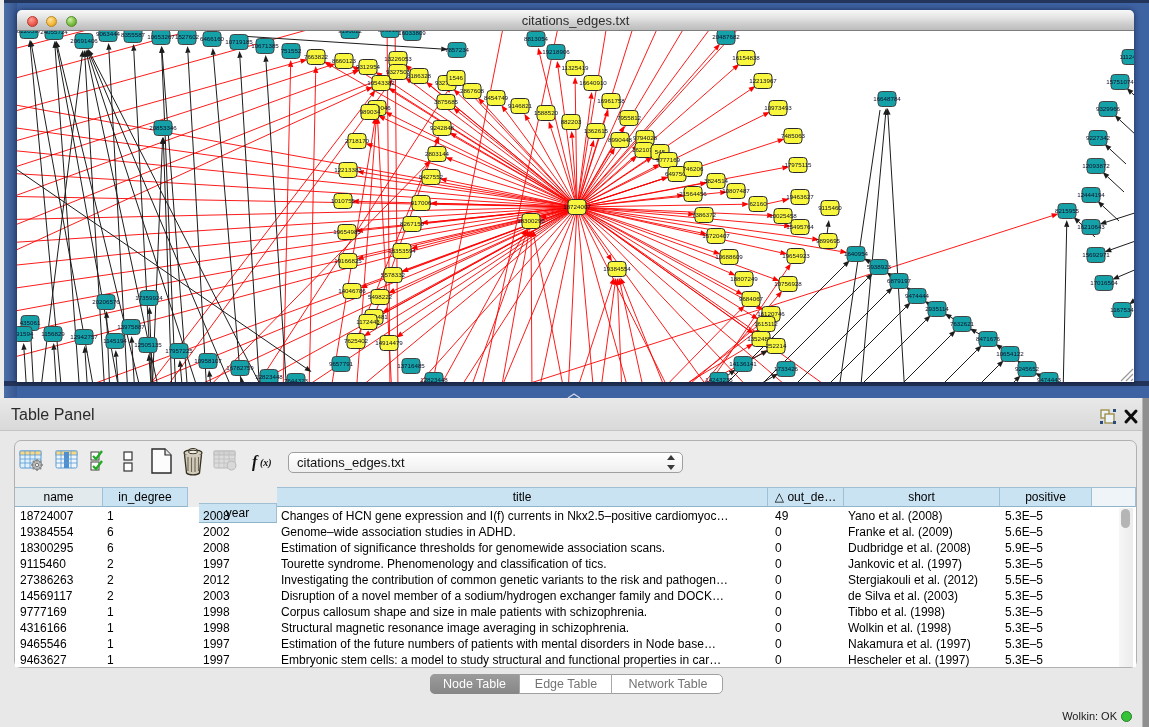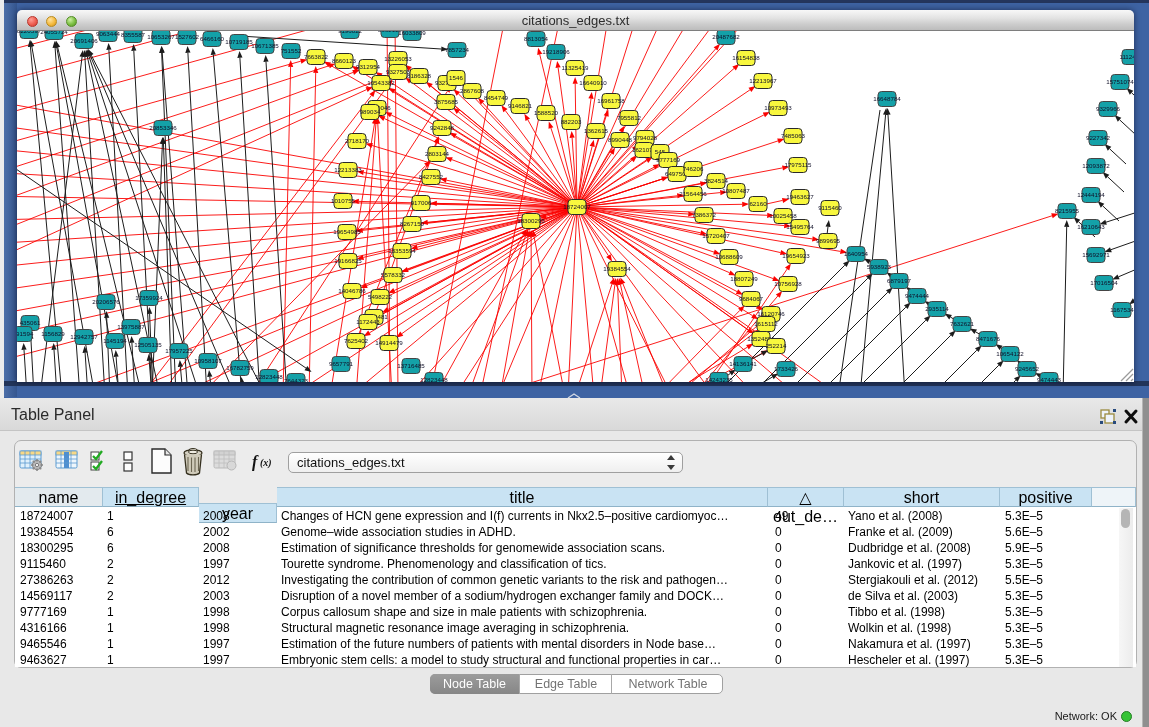--- a/index.html
+++ b/index.html
@@ -15,21 +15,21 @@
 .tl{top:15.5px;width:11px;height:11px;border-radius:50%;box-sizing:border-box}
 #canvas{left:17px;top:31px;width:1117px;height:351px;background:#fff;overflow:hidden}
 #tpanel{left:0;top:398px;width:1149px;height:329px;background:#e8e8e8}
 #tphead{left:0;top:398px;width:1149px;height:33px;background:linear-gradient(#e9e9e9,#d9d9d9);border-bottom:1px solid #c4c4c4;box-sizing:border-box}
 #tptitle{left:11px;top:406px;font-size:16px;color:#2b2b2b}
 #redge{left:1142px;top:398px;width:7px;height:329px;background:#8f8f8f;border-left:1px solid #b5b5b5;box-sizing:border-box}
 #tbox{left:14px;top:440px;width:1123px;height:228px;background:#ececec;border:1px solid #b1b1b1;border-radius:7px;box-sizing:border-box}
 #twhite{left:15px;top:507px;width:1121px;height:160px;background:#fff}
 #combo{left:288px;top:452px;width:395px;height:21px;background:linear-gradient(#ffffff,#efefef);border:1px solid #9f9f9f;border-radius:5px;box-sizing:border-box}
 #combotxt{left:297px;top:455px;font-size:13px;color:#111}
-.hc{position:absolute;top:487px;height:20px;background:#c9e3f3;border-right:1px solid #9fc0d4;border-top:1px solid #9fc0d4;border-bottom:1px solid #8fb3c8;box-sizing:border-box;font-size:16px;color:#000;text-align:center;line-height:19px}
+.hc{position:absolute;top:487px;height:20px;background:#c9e3f3;border-right:1px solid #9fc0d4;border-top:1px solid #9fc0d4;border-bottom:1px solid #8fb3c8;box-sizing:border-box;font-size:12px;color:#000;text-align:center;line-height:19px}
 .rowt{position:absolute;font-size:12px;color:#000;white-space:nowrap}
 #tabs{left:430px;top:674px;width:293px;height:20px;border:1px solid #a0a0a0;border-radius:5px;background:#fff;box-sizing:border-box;overflow:hidden}
 #seg1{left:430px;top:674px;width:89px;height:20px;background:linear-gradient(#9c9c9c,#868686);border-radius:5px 0 0 5px;color:#fff;text-align:center;line-height:20px;font-size:12.5px}
 .segl{position:absolute;top:674px;height:20px;font-size:12.5px;color:#737373;text-align:center;line-height:20px}
 #memtxt{left:1020px;top:710px;width:97px;text-align:right;font-size:11px;color:#1a1a1a}
 #memdot{left:1121px;top:711px;width:11px;height:11px;border-radius:50%;background:#35c435;border:1px solid #267d26;box-sizing:border-box}
 #vsb{left:1119px;top:508px;width:14px;height:159px;background:linear-gradient(90deg,#f6f6f6,#ececec)}
 #vsbth{left:1121px;top:509px;width:9px;height:19px;border-radius:4.5px;background:#b5b5b5}
 </style></head><body>
 <div id="desktop" class="abs"></div>
@@ -812,21 +812,21 @@
 <text x="238" y="21" font-family="Liberation Serif, serif" font-style="italic" font-weight="bold" font-size="16" fill="#111">f</text>
 <text x="246" y="20" font-family="Liberation Serif, serif" font-style="italic" font-weight="bold" font-size="10" fill="#111">(x)</text>
 </svg>
 <div id="combo" class="abs"></div>
 <div id="combotxt" class="abs">citations_edges.txt</div>
 <svg class="abs" style="left:664px;top:454px" width="14" height="17">
 <polygon points="7,1 11,6 3,6" fill="#3a3a3a"></polygon>
 <polygon points="7,16 11,11 3,11" fill="#3a3a3a"></polygon>
 </svg>
 <div class="hc" style="left:15px;width:88px;background:#e3eaee;">name</div>
-<div class="hc" style="left:103px;width:96px;text-decoration:underline;">in_degree</div>
+<div class="hc" style="left:103px;width:85px;">in_degree</div>
 <div class="hc" style="left:199px;width:78px;margin-top:16px;">year</div>
 <div class="hc" style="left:277px;width:491px;">title</div>
 <div class="hc" style="left:768px;width:76px;">△ out_de…</div>
 <div class="hc" style="left:844px;width:156px;">short</div>
 <div class="hc" style="left:1000px;width:92px;">positive</div>
 <div class="hc" style="left:1092px;width:44px;background:#eef4f8"></div>
 <div class="rowt" style="left:20px;top:509px">18724007</div>
 <div class="rowt" style="left:107px;top:509px">1</div>
 <div class="rowt" style="left:203px;top:509px">2008</div>
 <div class="rowt" style="left:281px;top:509px;max-width:485px;overflow:hidden">Changes of HCN gene expression and I(f) currents in Nkx2.5–positive cardiomyoc…</div>
@@ -895,13 +895,13 @@
 <div class="rowt" style="left:281px;top:653px;max-width:485px;overflow:hidden">Embryonic stem cells: a model to study structural and functional properties in car…</div>
 <div class="rowt" style="left:775px;top:653px">0</div>
 <div class="rowt" style="left:848px;top:653px">Hescheler et al. (1997)</div>
 <div class="rowt" style="left:1005px;top:653px">5.3E–5</div>
 <div id="vsb" class="abs"></div>
 <div id="vsbth" class="abs"></div>
 <div id="tabs" class="abs"></div>
 <div id="seg1" class="abs">Node Table</div>
 <div class="abs segl" style="left:519px;width:92px;border-left:1px solid #a8a8a8">Edge Table</div>
 <div class="abs segl" style="left:611px;width:112px;border-left:1px solid #a8a8a8">Network Table</div>
-<div id="memtxt" class="abs">Network: OK</div>
+<div id="memtxt" class="abs">Wolkin: OK</div>
 <div id="memdot" class="abs"></div>
 </body></html>

